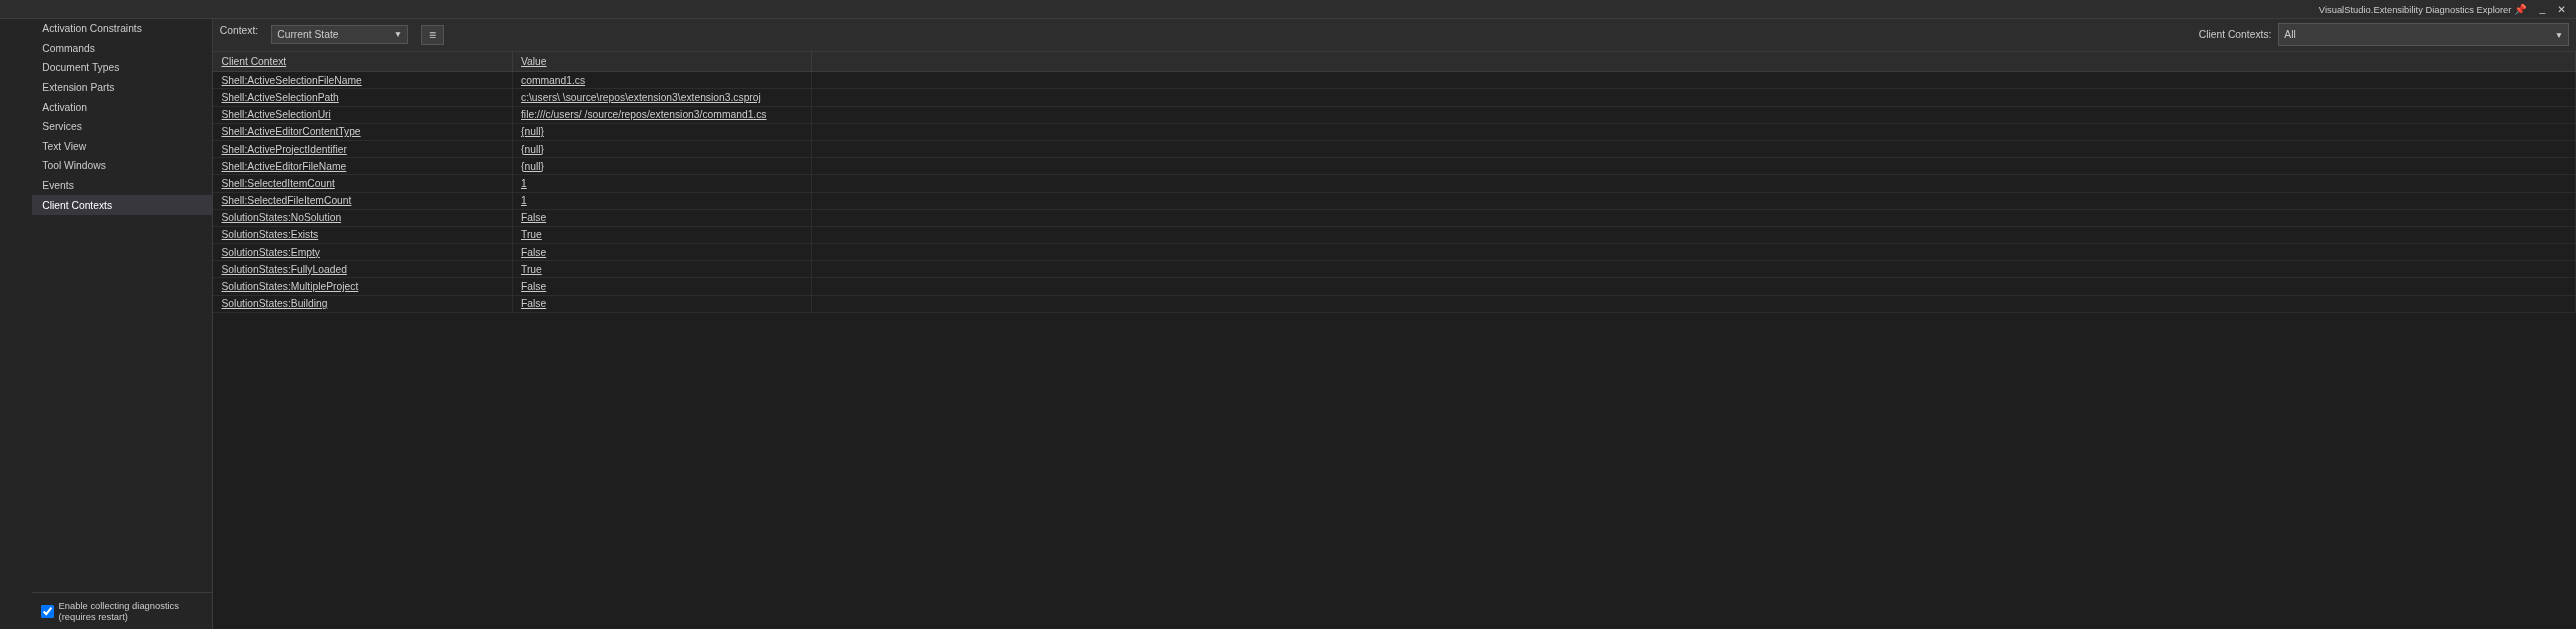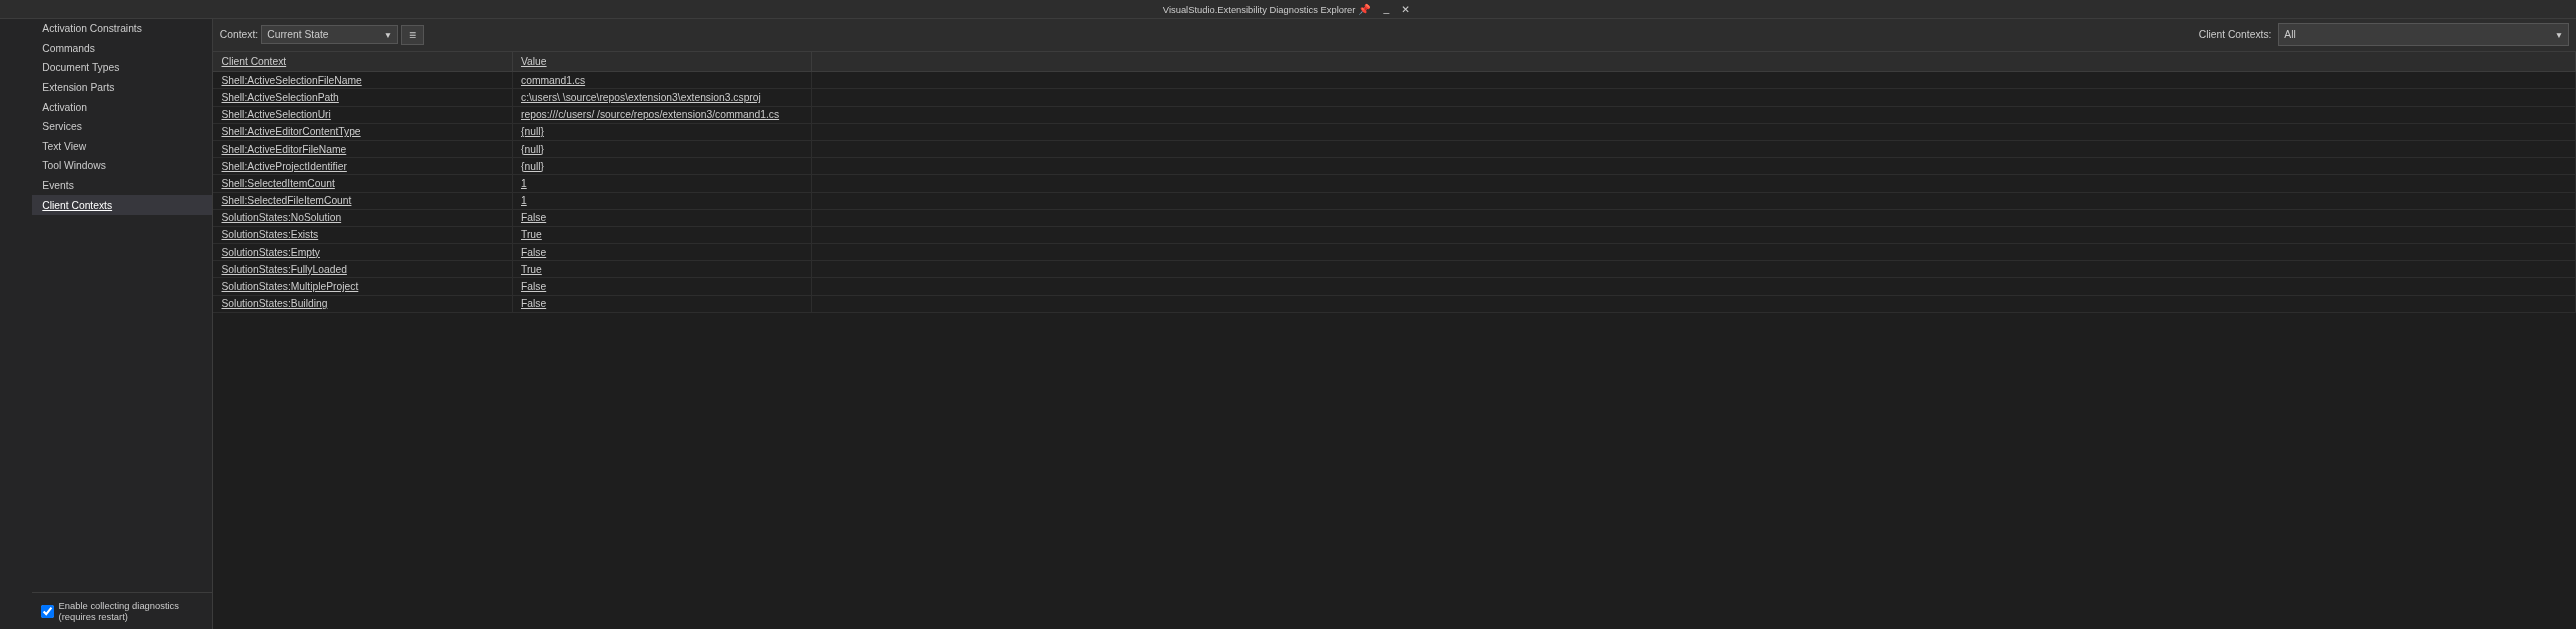--- a/index.html
+++ b/index.html
@@ -10,21 +10,21 @@
       font-size: 10.3px;
       height: 100vh;
       overflow: hidden;
       display: flex;
       flex-direction: column;
     }
     #titlebar {
       background: #2d2d2d;
       display: flex;
       align-items: center;
-      justify-content: center;
+      justify-content: flex-end;
       height: 19px;
       padding: 0 6.8px;
       flex-shrink: 0;
       border-bottom: 0.9px solid #3c3c3c;
     }
     #titlebar-title {
       font-size: 9.4px;
       color: #cccccc;
     }
     #titlebar-controls {
@@ -55,21 +55,20 @@
     .sidebar-item {
       padding: 4.3px 10.3px;
       cursor: pointer;
       color: #cccccc;
       font-size: 10.3px;
       white-space: nowrap;
     }
     .sidebar-item.active {
       background: #37373d;
       color: #ffffff;
-      text-decoration: underline;
     }
     #sidebar-footer {
       margin-top: auto;
       padding: 6.8px 8.5px;
       display: flex;
       align-items: center;
       gap: 5.1px;
       border-top: 0.9px solid #3c3c3c;
     }
     #sidebar-footer input[type="checkbox"] {
@@ -89,22 +88,22 @@
       display: flex;
       align-items: center;
       padding: 4.3px 6.8px;
       background: #2d2d2d;
       border-bottom: 0.9px solid #3c3c3c;
       gap: 6.8px;
       flex-shrink: 0;
     }
     #toolbar-left {
       display: flex;
-      align-items: center;
-      gap: 3px;
+      align-items: flex-start;
+      gap: 13px;
       flex: 1;
     }
     #context-label {
       font-size: 10.3px;
       color: #cccccc;
     }
     #context-dropdown {
       background: #3c3c3c;
       border: 0.9px solid #555;
       color: #cccccc;
@@ -270,39 +269,39 @@
               <td>command1.cs</td>
               <td></td>
             </tr>
             <tr>
               <td>Shell:ActiveSelectionPath</td>
               <td>c:\users\        \source\repos\extension3\extension3.csproj</td>
               <td></td>
             </tr>
             <tr>
               <td>Shell:ActiveSelectionUri</td>
-              <td>repos:///c/users/        /source/repos/extension3/command1.cs</td>
+              <td>file:///c/users/        /source/repos/extension3/command1.cs</td>
               <td></td>
             </tr>
             <tr>
               <td>Shell:ActiveEditorContentType</td>
               <td>{null}</td>
               <td></td>
             </tr>
             <tr>
+              <td>Shell:ActiveProjectIdentifier</td>
+              <td>{null}</td>
+              <td></td>
+            </tr>
+            <tr>
               <td>Shell:ActiveEditorFileName</td>
               <td>{null}</td>
               <td></td>
             </tr>
             <tr>
-              <td>Shell:ActiveProjectIdentifier</td>
-              <td>{null}</td>
-              <td></td>
-            </tr>
-            <tr>
               <td>Shell:SelectedItemCount</td>
               <td>1</td>
               <td></td>
             </tr>
             <tr>
               <td>Shell:SelectedFileItemCount</td>
               <td>1</td>
               <td></td>
             </tr>
             <tr>

